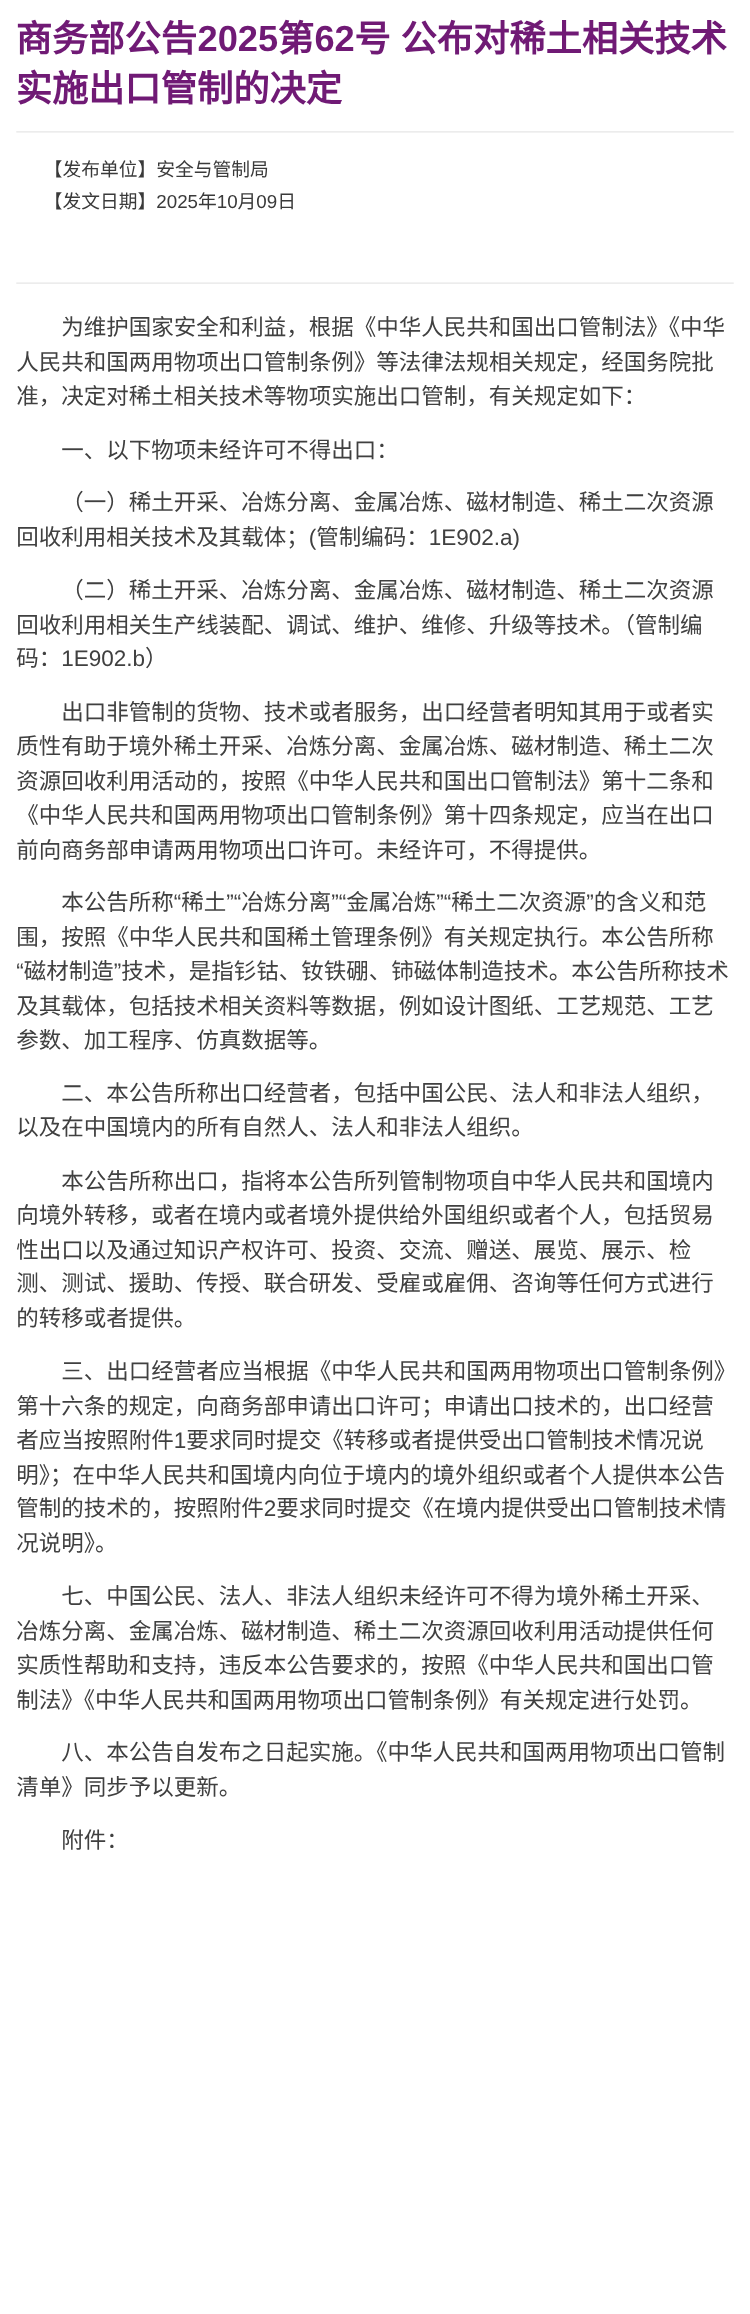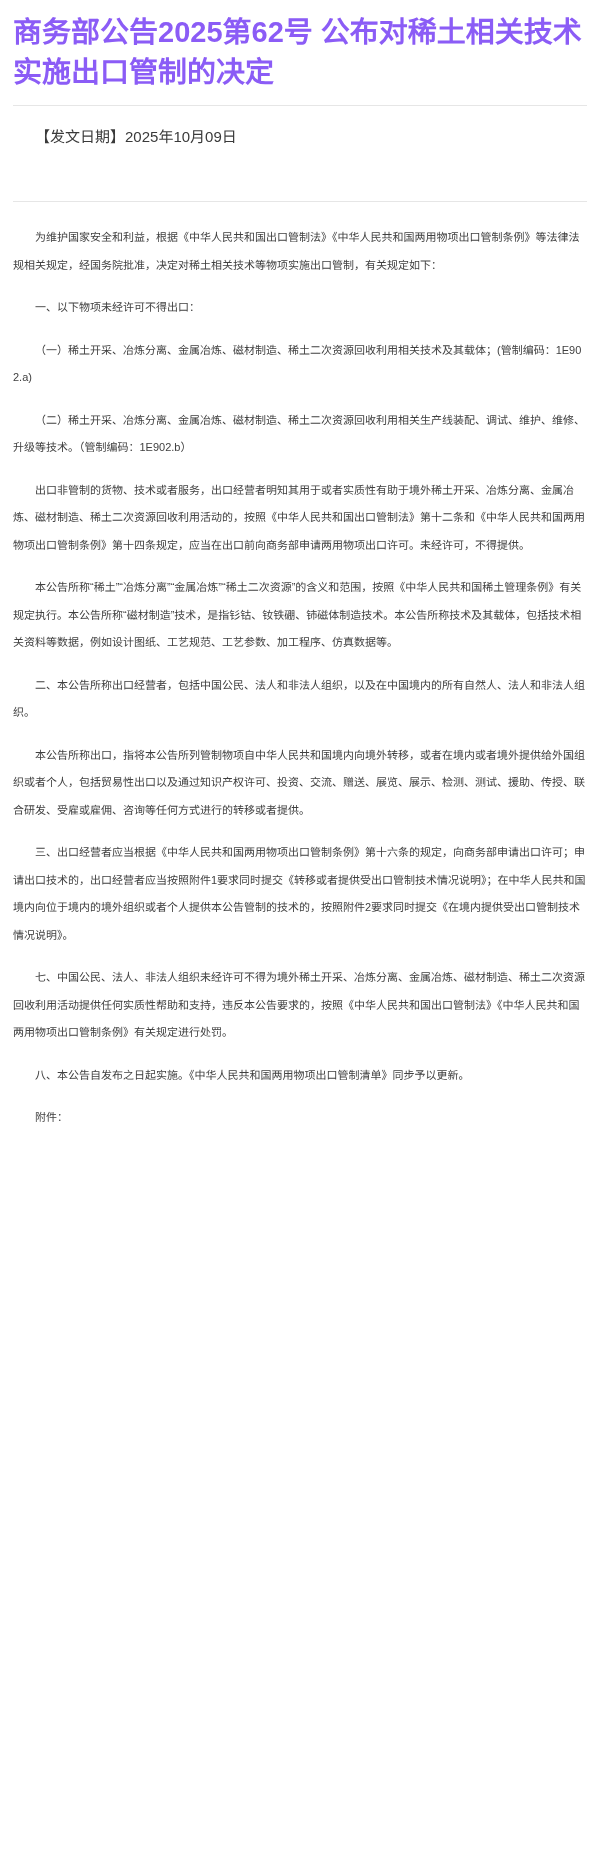--- a/index.html
+++ b/index.html
@@ -16,39 +16,39 @@
   }
   .page {
     padding: 0 13px;
     box-sizing: border-box;
   }
   .doc-title {
     margin: 12px 0 13px 0;
     font-size: 29px;
     line-height: 40px;
     font-weight: 700;
-    color: #8b5cf6;
+    color: #701a75;
     letter-spacing: 0;
   }
   .divider {
     border: none;
     border-top: 1px solid #e6e6e6;
     margin: 0 0;
   }
   .meta {
     margin: 18px 0 52px 22px;
   }
   .meta-row {
     font-size: 15px;
     line-height: 25px;
     color: #3a3a3a;
   }
   .article {
     margin-top: 22px;
-    font-size: 11px;
+    font-size: 18px;
     line-height: 27.5px;
     color: #404040;
   }
   .article p {
     margin: 15px 0;
     text-indent: 2em;
     word-break: break-all;
   }
   .article p:first-child { margin-top: 0; }
   .attachment {
@@ -60,20 +60,23 @@
 </head>
 <body>
 
 <div class="page">
 
   <h1 class="doc-title">商务部公告2025第62号 公布对稀土相关技术实施出口管制的决定</h1>
 
   <hr class="divider">
 
   <div class="meta">
+    <div class="meta-row">
+      <span>【发布单位】</span><span>安全与管制局</span>
+    </div>
     <div class="meta-row">
       <span>【发文日期】</span><span>2025年10月09日</span>
     </div>
   </div>
 
   <hr class="divider">
 
   <div class="article">
     <p>为维护国家安全和利益，根据《中华人民共和国出口管制法》《中华人民共和国两用物项出口管制条例》等法律法规相关规定，经国务院批准，决定对稀土相关技术等物项实施出口管制，有关规定如下：</p>
     <p>一、以下物项未经许可不得出口：</p>

